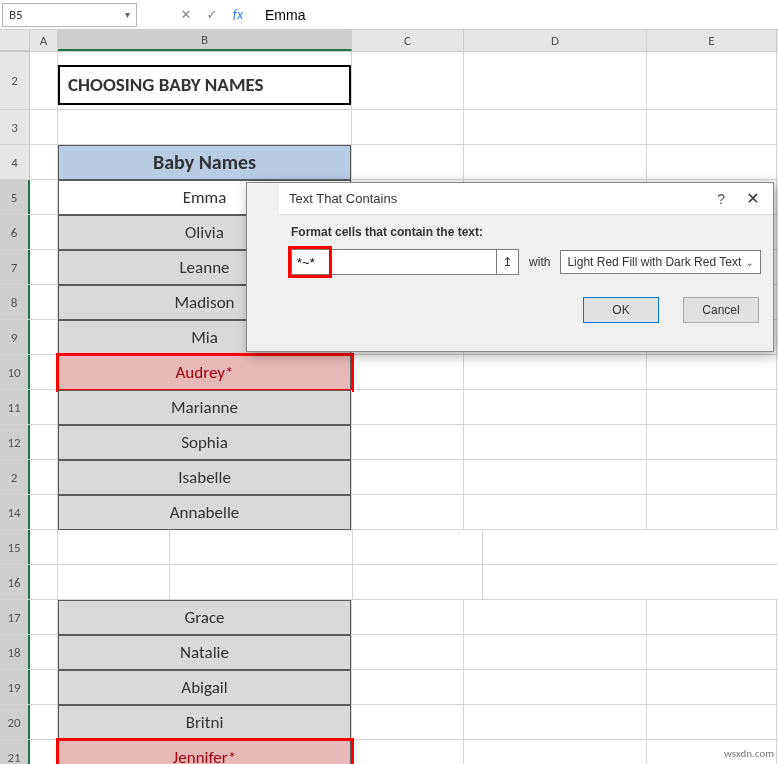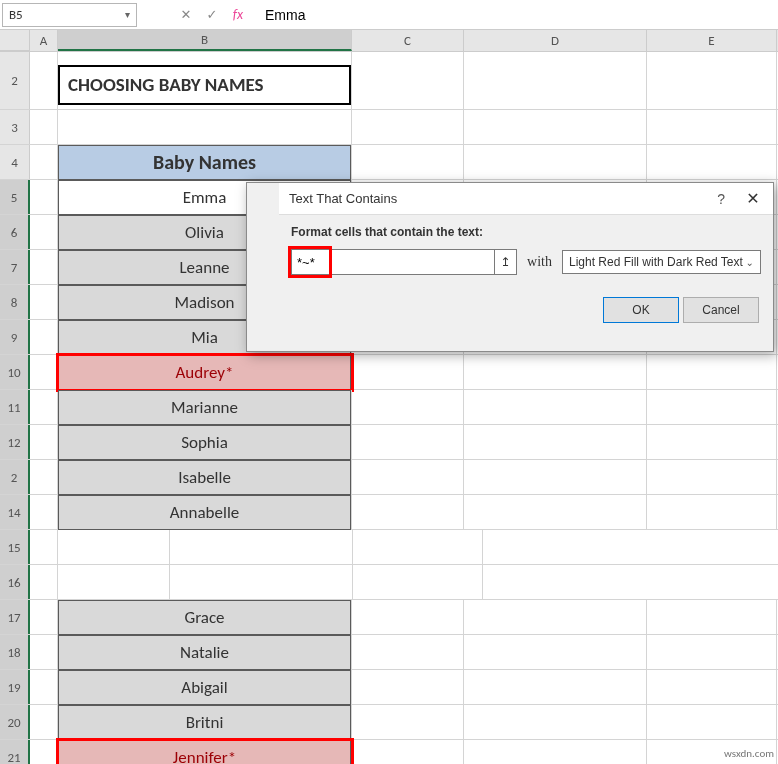--- a/index.html
+++ b/index.html
@@ -38,21 +38,21 @@
     align-items:center;
     gap: 8px;
     margin-left: 40px;
   }
   .fx-btn {
     width: 18px; height:18px;
     display:flex; align-items:center; justify-content:center;
     color:#888;
     font-size:13px;
   }
-  .fx-label { font-style: italic; font-size:14px; color:#ec4899;}
+  .fx-label { font-style: italic; font-size:14px; color:#3b82f6;}
   .formula-input {
     border:none;
     outline:none;
     font-size:14px;
     margin-left:18px;
     width:300px;
   }
   .grid-area { position: relative; }
   .col-headers {
     display:flex;
@@ -164,32 +164,32 @@
     border:1px solid #7a7a7a;
     padding:2px 5px;
     font-size:13px;
     background:#fff;
   }
   .dlg-range-btn {
     width:22px; border:1px solid #7a7a7a; border-left:none;
     background:#fff; display:flex; align-items:center; justify-content:center;
     font-size:12px;
   }
-  .dlg-with { font-size:14px;font-family:Liberation Serif, serif; }
+  .dlg-with { font-size:12px; }
   .dlg-select {
     border:1px solid #7a7a7a;
     background:#fff;
     height:24px; width:212px;
     display:flex; align-items:center; justify-content:space-between;
     padding:0 6px;
     font-size:12px;
   }
   .dlg-select .chev { font-size:10px; color:#555;}
   .dlg-buttons {
-    display:flex; justify-content:flex-end; gap:4px;
+    display:flex; justify-content:flex-end; gap:24px;
     padding: 12px 14px;
   }
   .btn {
     width:76px; height:26px;
     border:1px solid #adadad;
     background:#e1e1e1;
     font-size:12px;
     display:flex; align-items:center; justify-content:center;
   }
   .btn-default {

